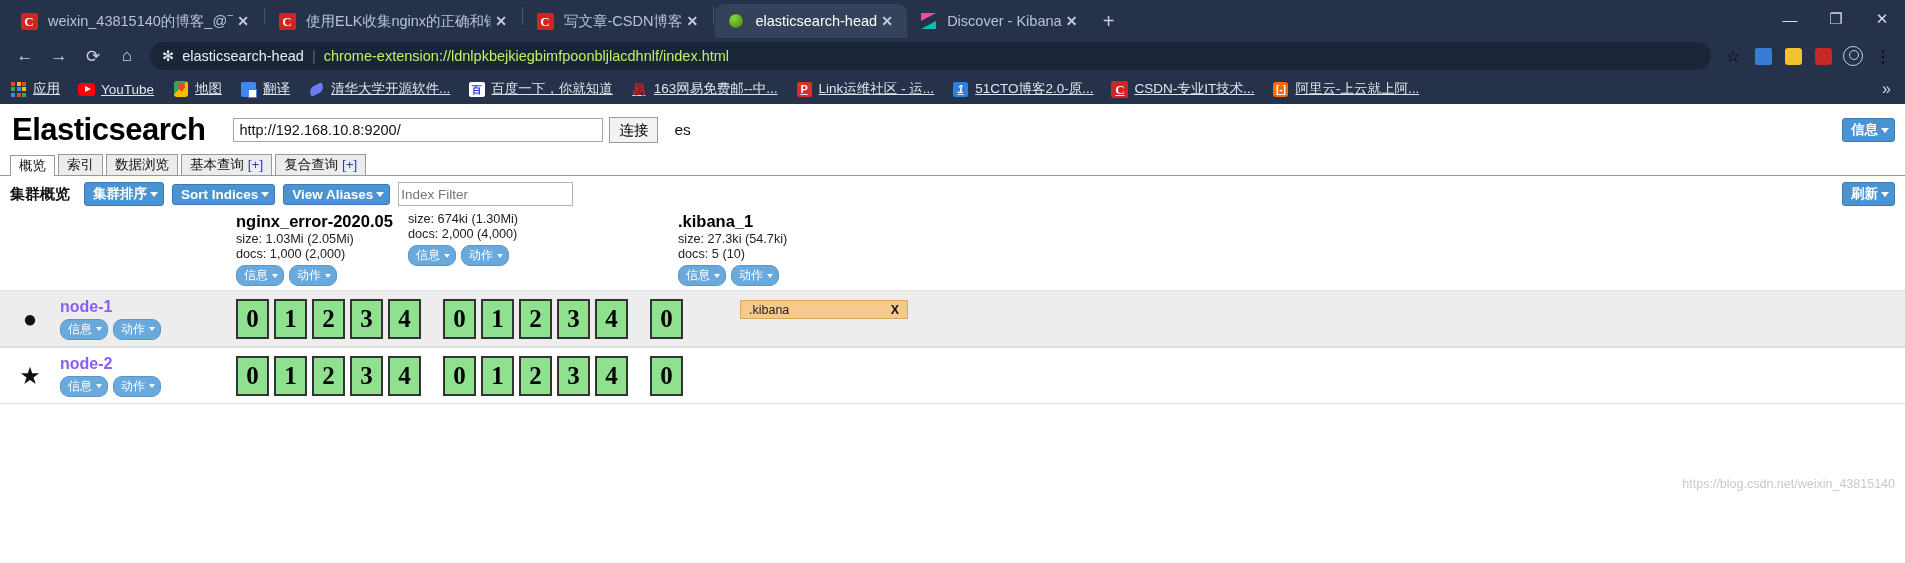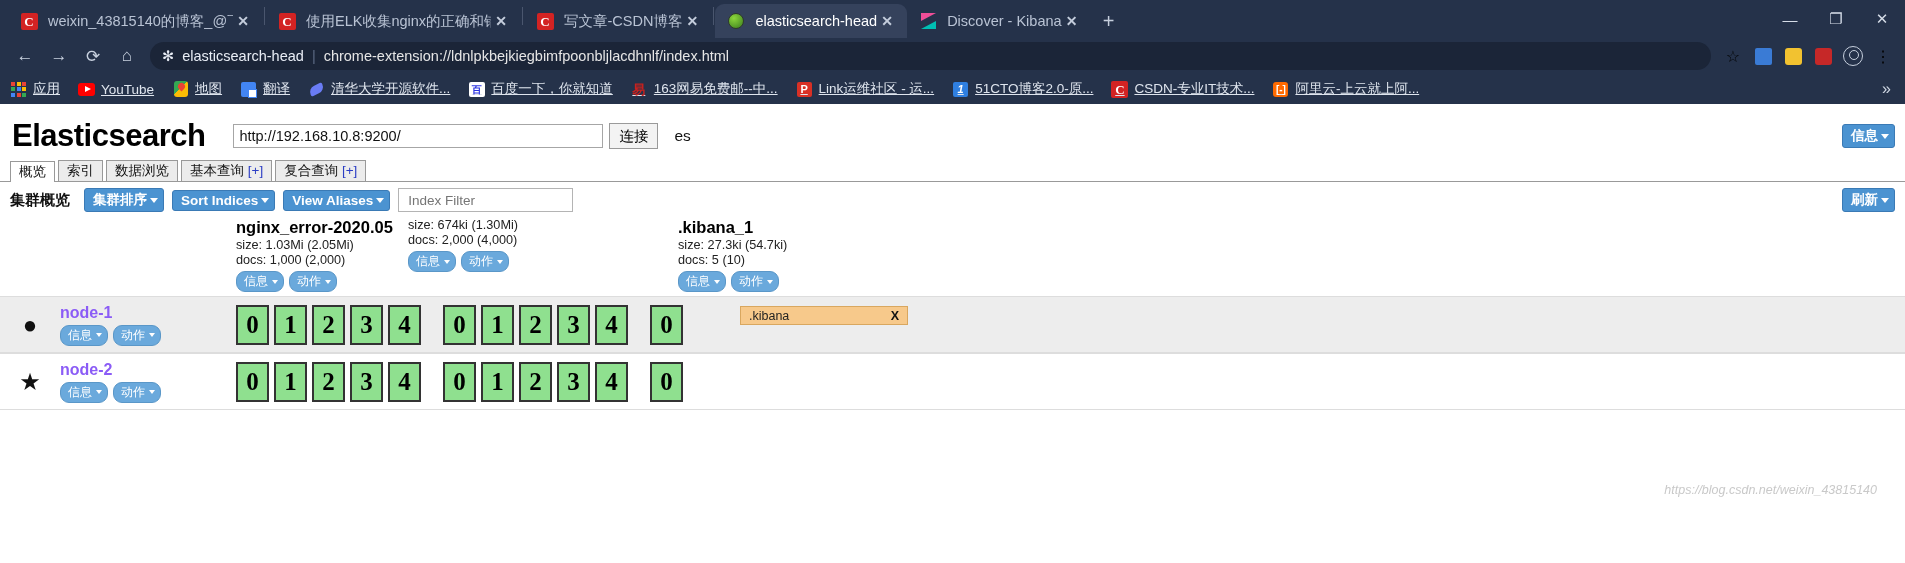--- a/index.html
+++ b/index.html
@@ -59,42 +59,42 @@
   
   .omnirow { height:36px; display:flex; align-items:center; background:#25324a;
              padding:0 8px; }
   .navbtn { width:34px; height:30px; display:flex; align-items:center;
             justify-content:center; color:#c9d2e0; font-size:17px; }
   .omnibox { flex:1 1 auto; height:28px; background:#1b2538; border-radius:14px;
              display:flex; align-items:center; padding:0 12px; margin:0 6px;
              color:#9fb0c9; font-size:14.5px; overflow:hidden; }
   .omni-ext { color:#e8edf5; margin-right:8px; white-space:nowrap; }
   .omni-div { color:#5c6b85; margin-right:8px; }
-  .omni-url { color:#e5e5e5; white-space:nowrap; overflow:hidden; }
+  .omni-url { color:#bef264; white-space:nowrap; overflow:hidden; }
   .omni-icons { display:flex; align-items:center; }
   .omni-icons .ic { width:28px; height:28px; display:flex; align-items:center;
             justify-content:center; margin-left:2px; }
   .av { width:20px;height:20px;border-radius:50%;border:1.6px solid #c6cfdd;
         position:relative;}
   .av:before{content:"";position:absolute;left:5px;top:3px;width:8px;height:8px;
         border-radius:50%;border:1.6px solid #c6cfdd;}
 
   
   .bmbar { height:30px; display:flex; align-items:center; background:#25324a;
            padding:0 10px; color:#dfe5ee; font-size:13.5px; overflow:hidden; }
   .bm { display:flex; align-items:center; margin-right:18px; white-space:nowrap;text-decoration:underline; }
   .bm .bi { width:17px; height:17px; margin-right:6px; flex:0 0 17px;
             display:flex; align-items:center; justify-content:center; }
   .bm-apps { display:grid; grid-template-columns:repeat(3,4px);
              grid-template-rows:repeat(3,4px); gap:1.5px; }
   .bm-apps i { display:block; width:4px; height:4px; }
   .chev { margin-left:auto; color:#cfd7e3; font-size:16px; padding-right:4px; }
 
   
-  .app { background:#fff; height:393px; position:relative;margin-top:6px; }
+  .app { background:#fff; height:393px; position:relative; }
   .es-header { display:flex; align-items:center; padding:8px 10px 6px 12px; }
   .es-logo { font-family:"Liberation Sans", sans-serif; font-weight:bold;
              font-size:31px; letter-spacing:-0.5px; color:#000; margin-right:28px;}
   .es-url { width:370px; height:24px; border:1px solid #a6a6a6; padding:2px 5px;
             font-size:14.5px; font-family:"Liberation Sans",sans-serif;
             background:#fff; color:#111; }
   .es-connect { margin-left:6px; height:26px; padding:0 9px; border:1px solid #9a9a9a;
             background:#f3f3f3; font-size:14.5px; cursor:pointer; }
   .es-name { margin-left:16px; font-weight:normal; font-size:15.5px; color:#111; }
   .es-health { margin-left:14px; background:#008000; color:#000; font-weight:bold;
@@ -112,21 +112,21 @@
              border-bottom:1px solid #999; height:22px; }
   .nav-tab { border:1px solid #999; border-bottom:none; background:#ececec;
              font-size:13.5px; padding:2px 8px; margin-right:3px; cursor:pointer;
              color:#111; line-height:15px; }
   .nav-tab.sel { background:#fff; position:relative; top:1px; }
   .plus { color:#2b3dc4; }
 
   .toolbar { display:flex; align-items:center; padding:6px 10px; gap:8px;justify-content:center; }
   .tb-title { font-weight:bold; font-size:15px; color:#111; margin-right:6px; }
   .tb-filter { width:175px; height:24px; border:1px solid #b4b4b4;
-               padding:2px 9px; font-size:13.5px; color:#777; background:#fff; }
+               padding:2px 2px; font-size:13.5px; color:#777; background:#fff; }
   .tb-refresh { margin-left:auto; }
 
   
   .grid { position:relative; }
   .idx-head-row { display:flex; padding-left:236px; height:78px; }
   .idx-col { width:172px; }
   .idx-name { font-weight:bold; font-size:16.5px; color:#000; margin-bottom:1px; }
   .idx-meta { font-size:12.7px; color:#222; line-height:15px; }
   .idx-btns { margin-top:3px; display:flex; gap:5px; }
   .btn-sm { background:#6aa9dc; color:#fff; border:1px solid #5a97c8;
@@ -149,21 +149,21 @@
   .node-info { width:176px; }
   .node-name { font-weight:bold; font-size:16px; color:#8b5cf6; }
   .node-btns { margin-top:3px; display:flex; gap:5px; }
   .shards { display:flex; align-items:center; }
   .shard-group { display:flex; gap:5px; }
   .shard { width:33px; height:40px; border:2px solid #333; background:#8fe08f;
            color:#000; font-size:25px; font-weight:bold; display:flex;
            align-items:center; justify-content:center; font-family:"Liberation Serif",serif; }
   .gap { width:22px; }
 
-  .wm { position:absolute; right:28px; bottom:6px; color:#c9c9c9; font-size:12.5px;font-style:italic; }
+  .wm { position:absolute; right:10px; bottom:6px; color:#c9c9c9; font-size:12.5px; }
 </style>
 </head>
 <body>
 
 <div class="chrome">
 
   <div class="tabstrip">
 
     <div class="tab">
       <span class="favicon">

